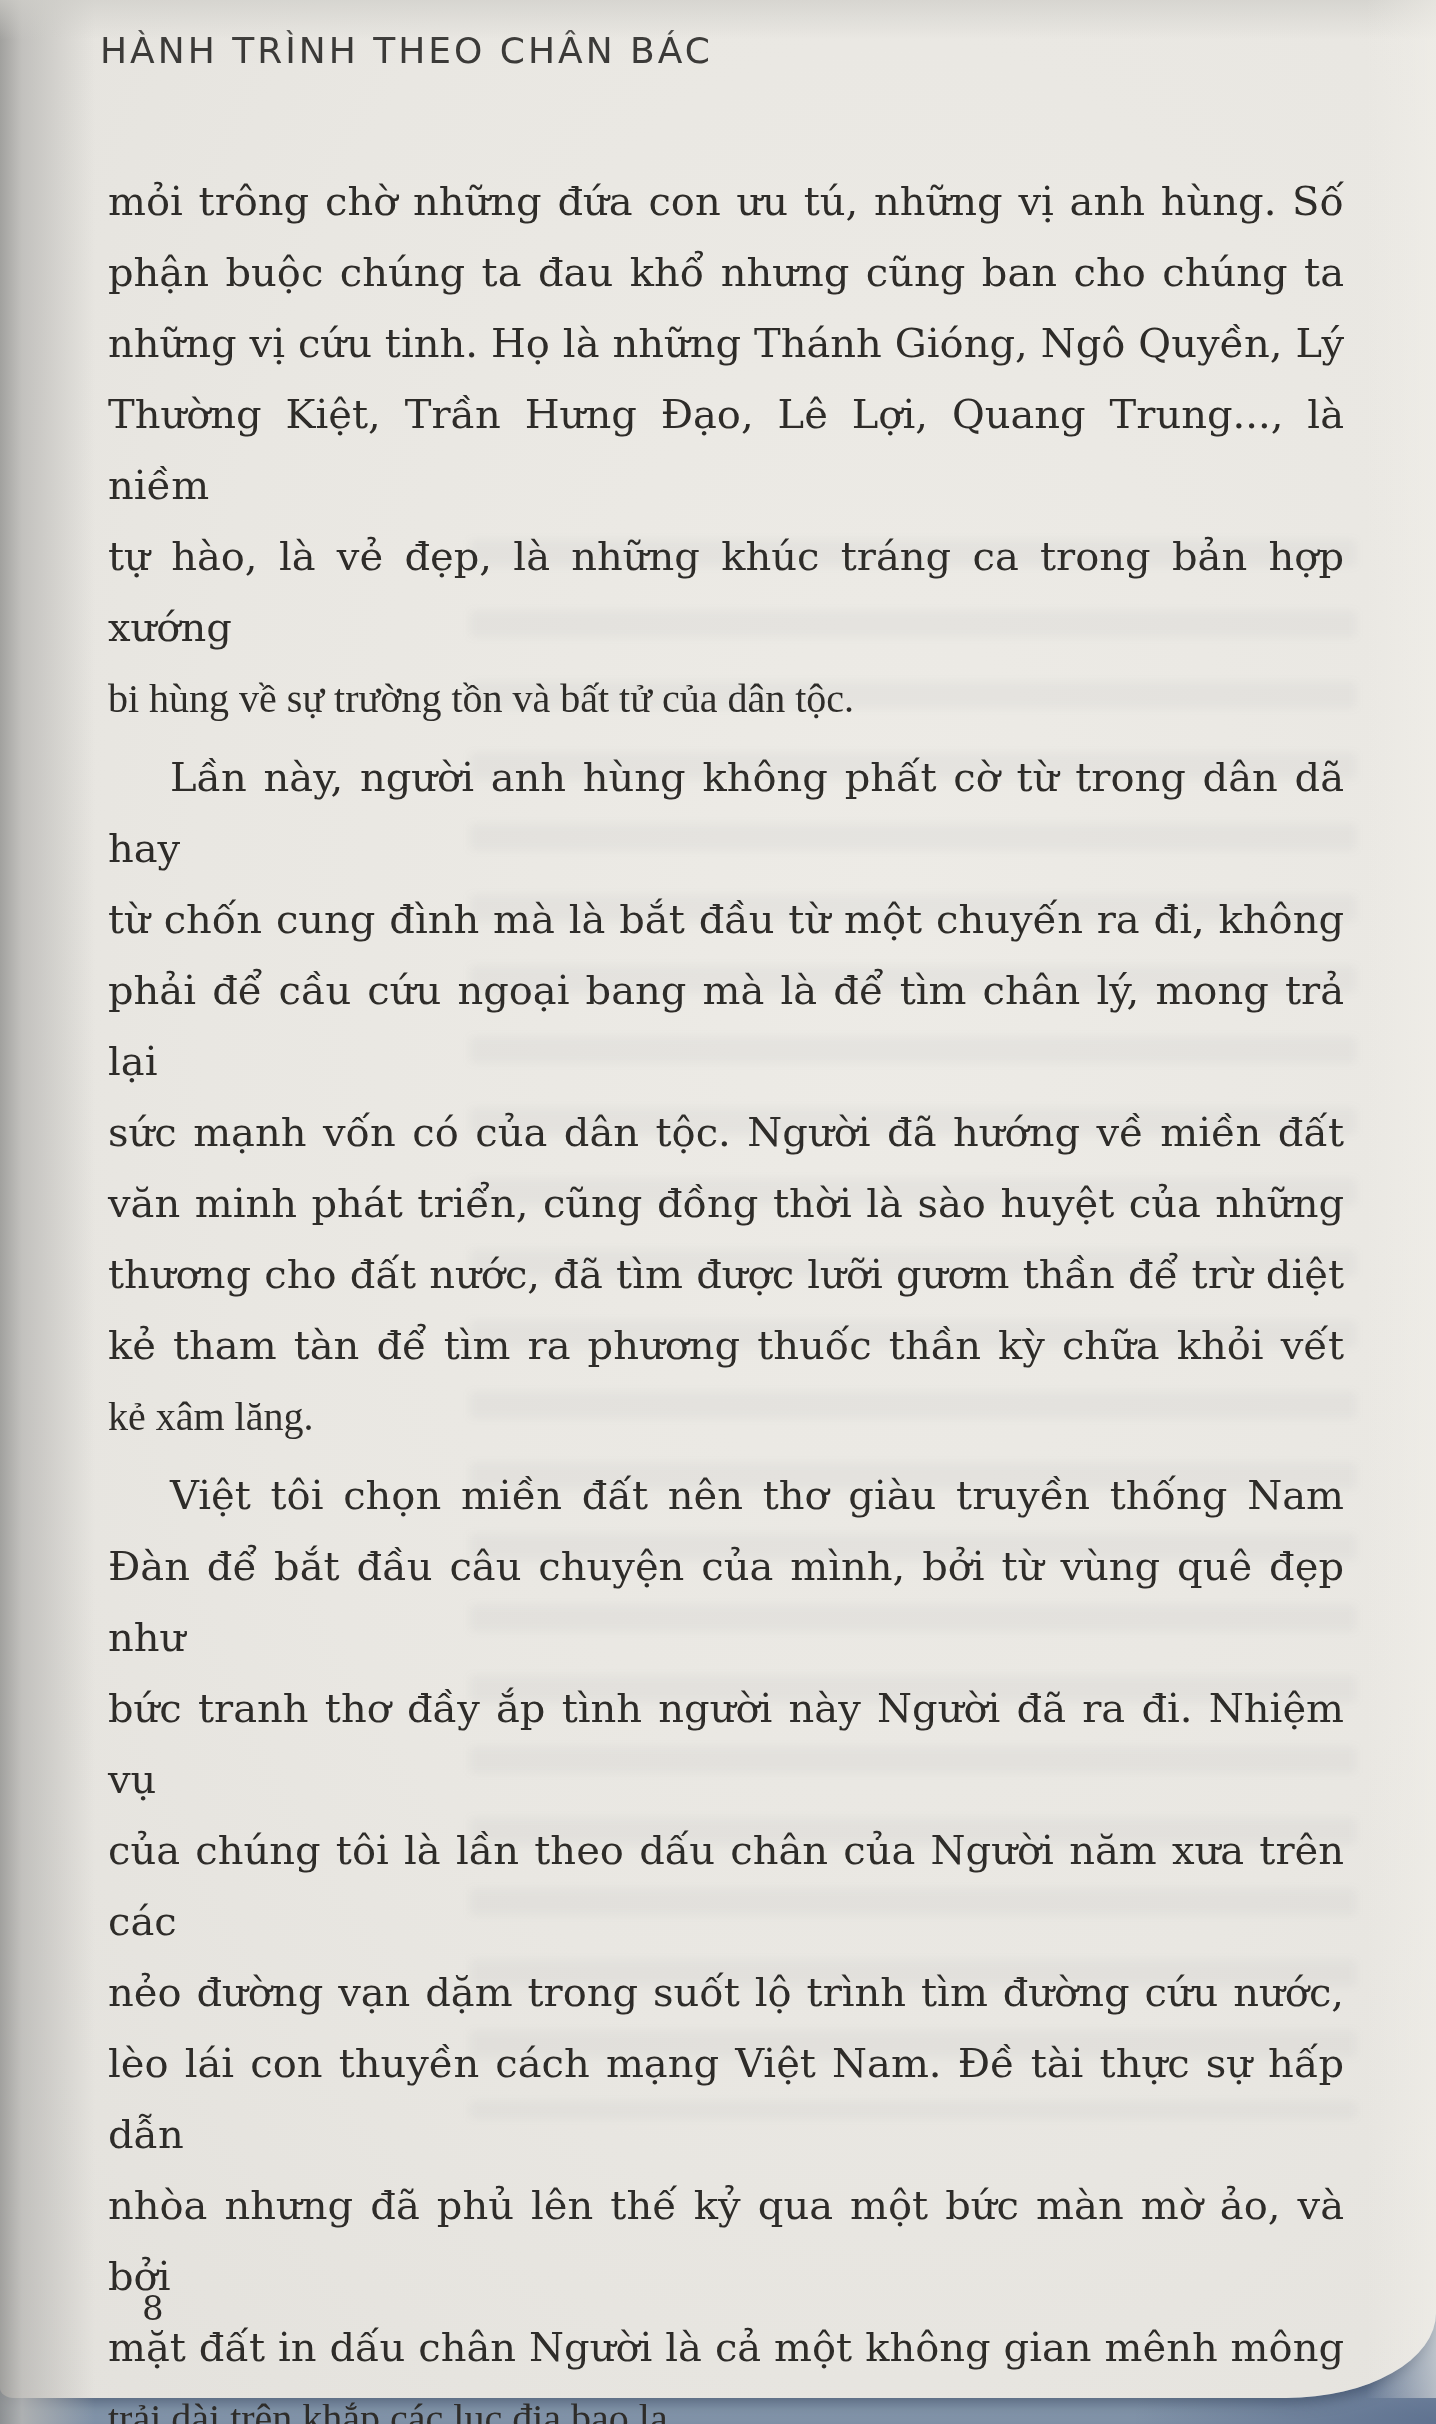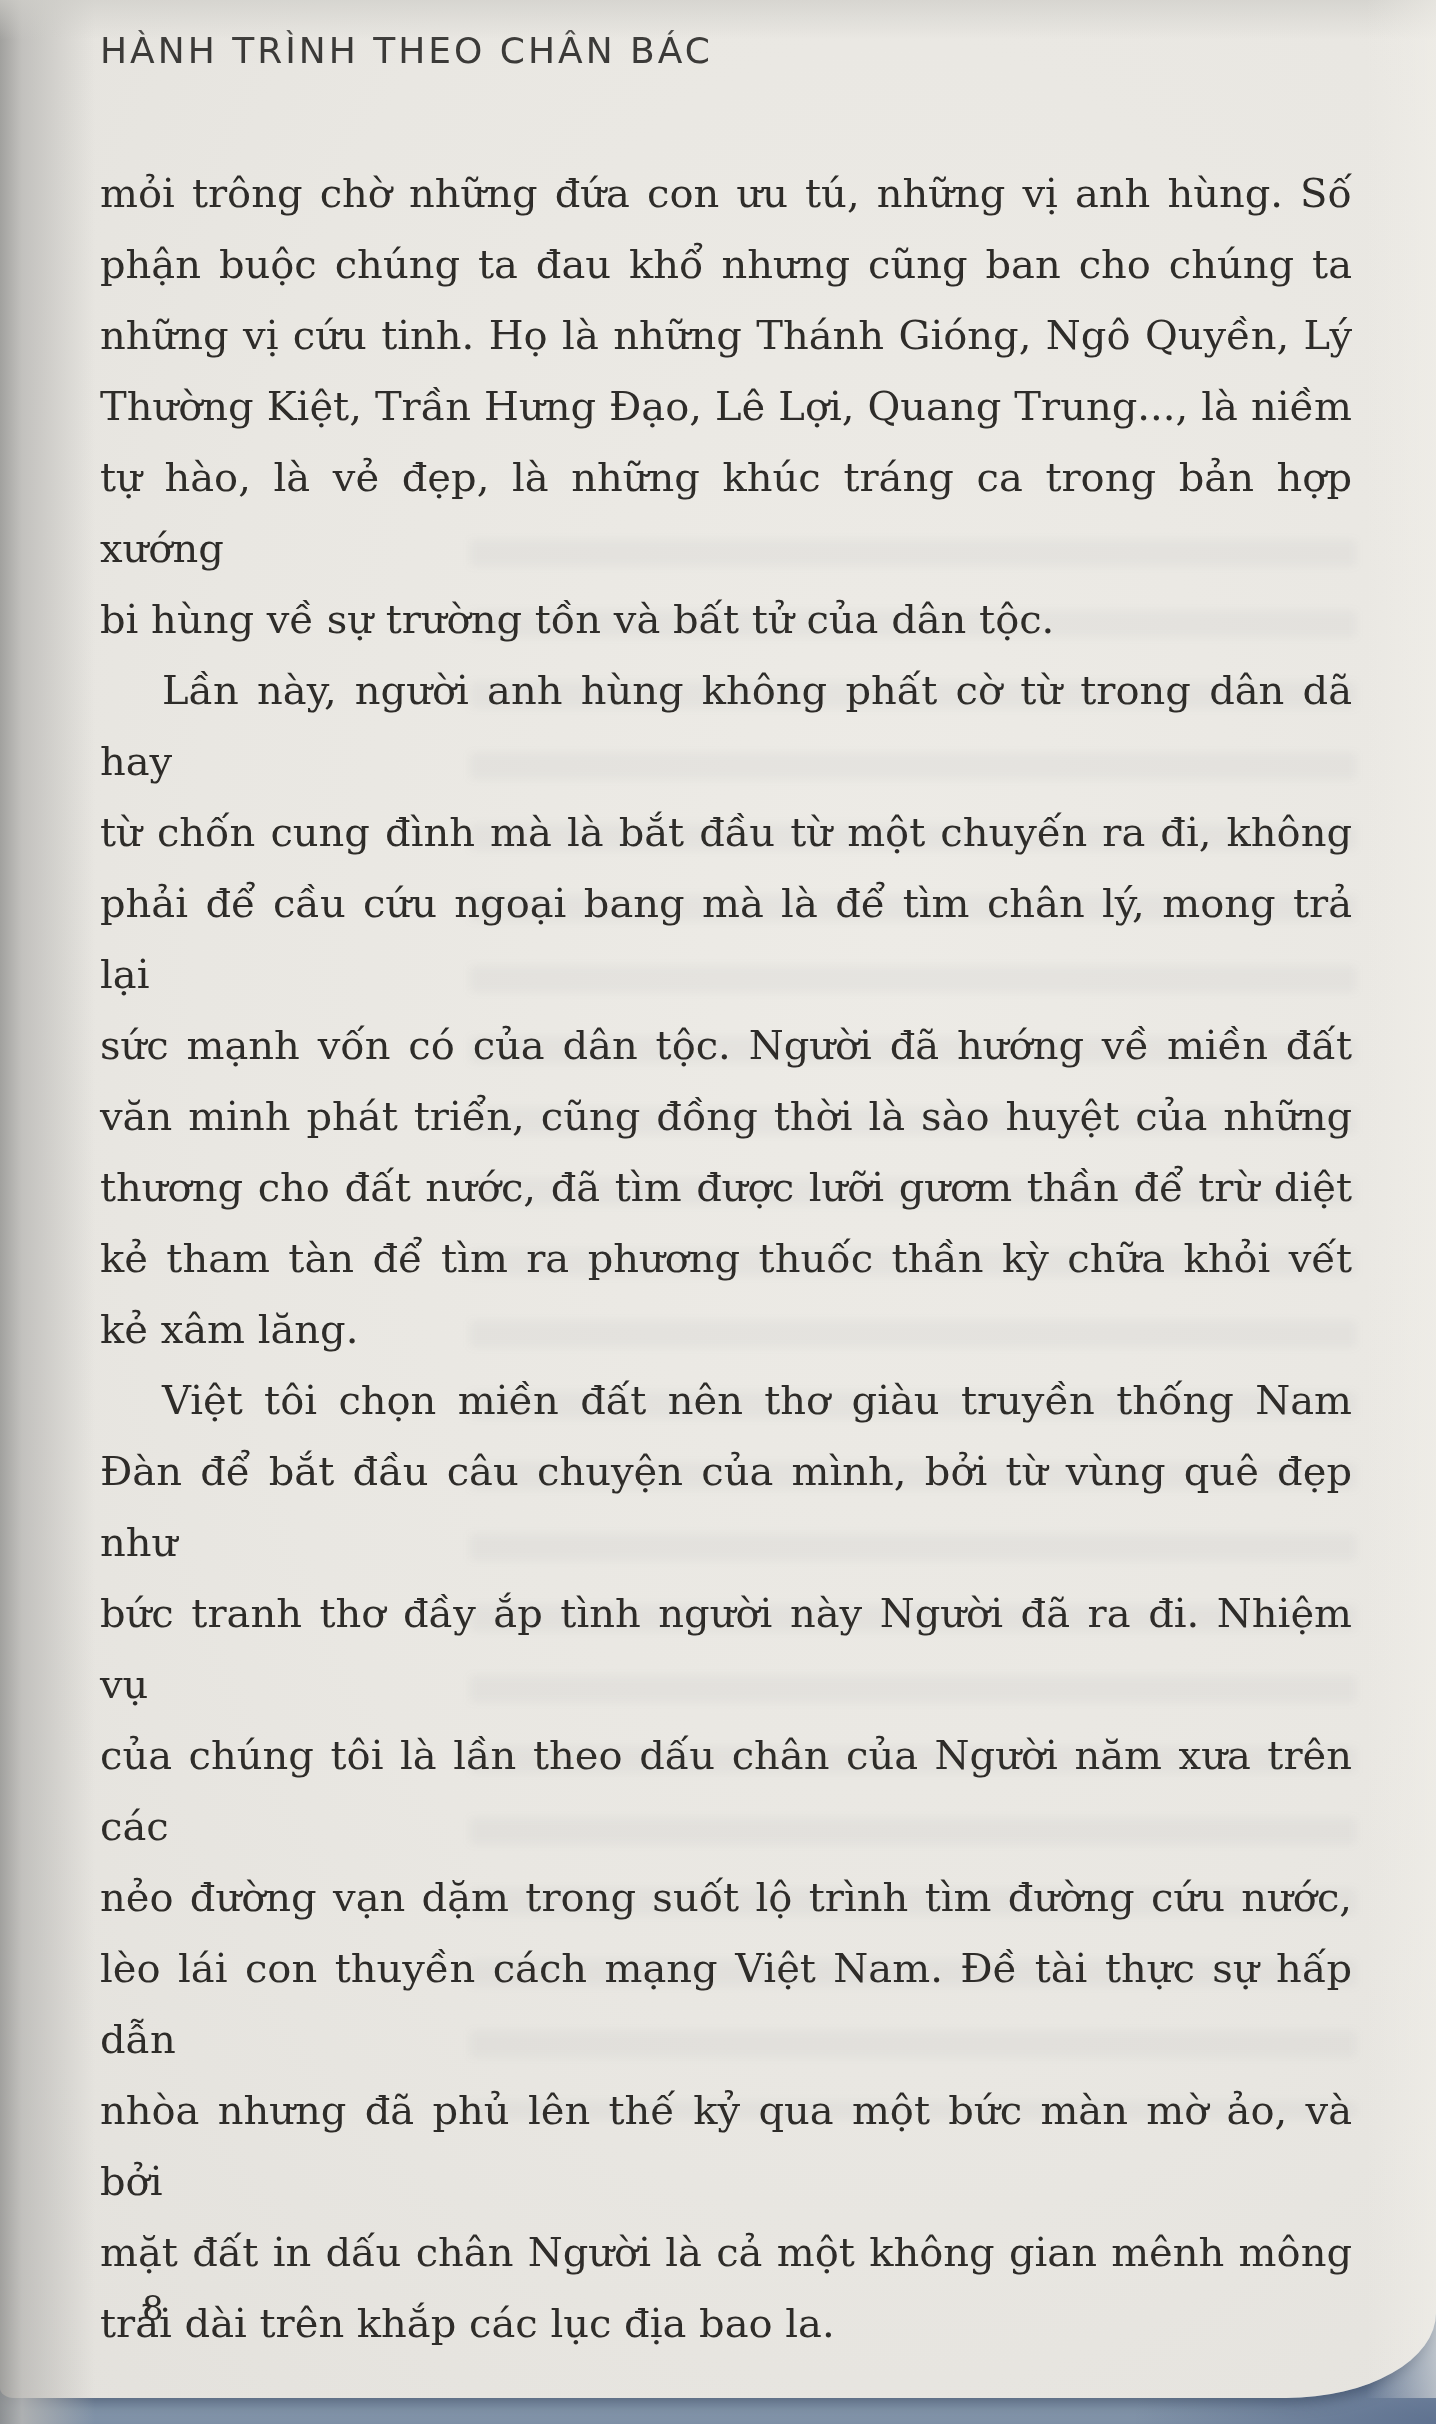--- a/index.html
+++ b/index.html
@@ -50,26 +50,26 @@
   }
   .running-header{
     position:absolute;left:100px;top:30px;z-index:4;
     font-family:"DejaVu Sans","Liberation Sans",sans-serif;
     font-size:36px;letter-spacing:3px;color:#3b3a38;
   }
   .text-block{
     position:absolute;left:100px;top:158px;width:1252px;z-index:4;
     font-size:40px;line-height:71px;color:#2e2c29;
   }
-  .para{margin:0;}
+  .para{margin:8px;}
   .line{
     text-align:justify;text-align-last:justify;
     white-space:normal;
   }
-  .line.no-stretch{text-align-last:left;}
+  .line.no-stretch{text-align-last:left;font-family:Liberation Serif, serif;}
   .line.indent{text-indent:62px;}
   .page-number{
     position:absolute;left:142px;top:2288px;z-index:4;
     font-size:34px;color:#2d2b28;
   }
 </style>
 </head>
 <body>
 
 <div class="table-surface">

